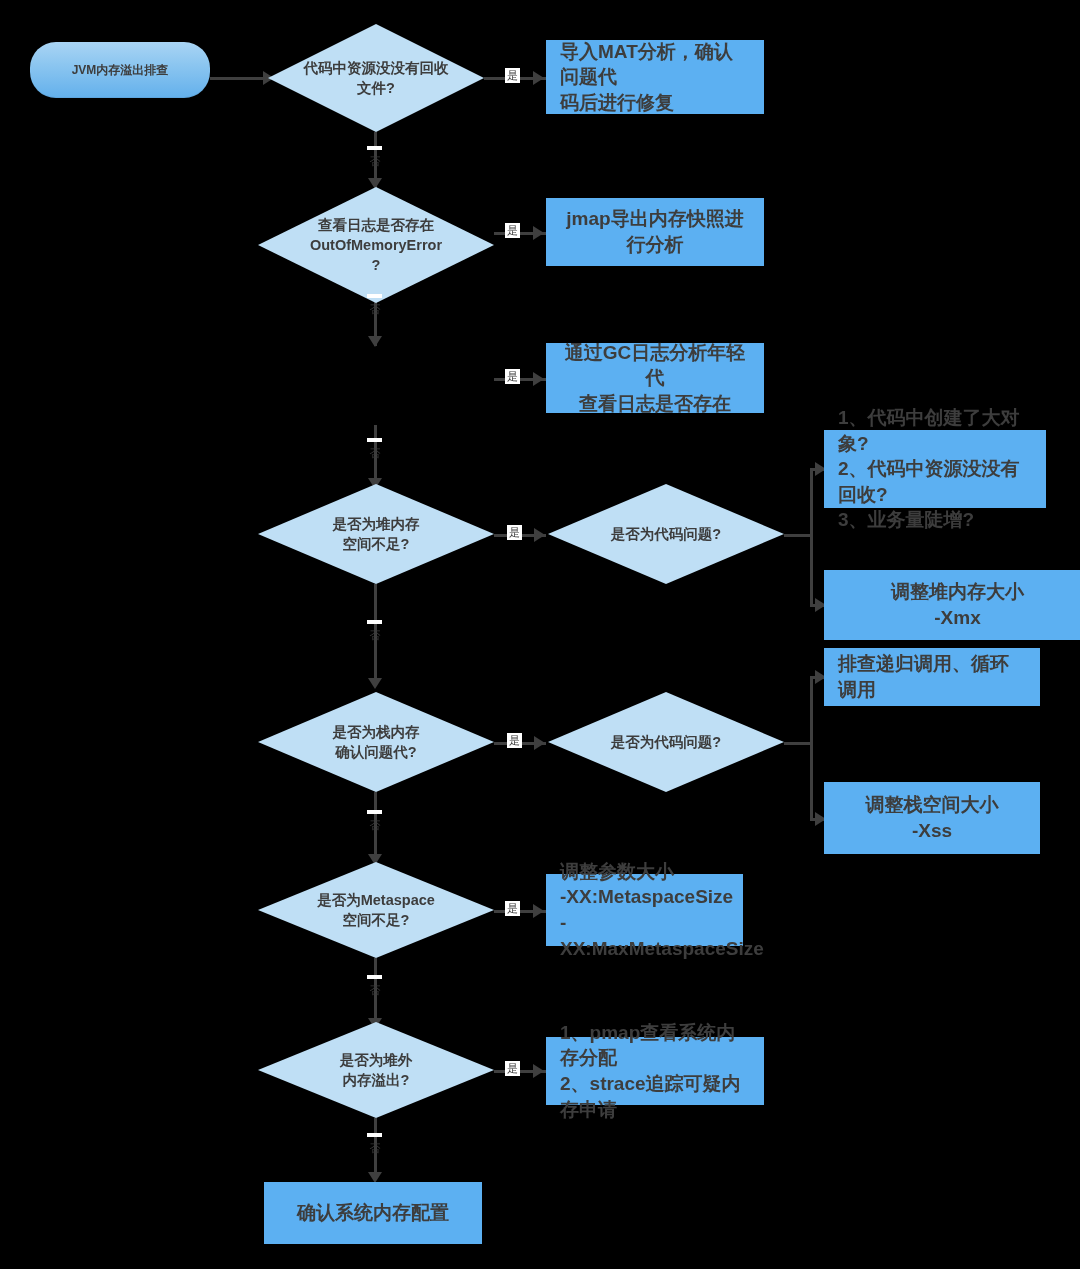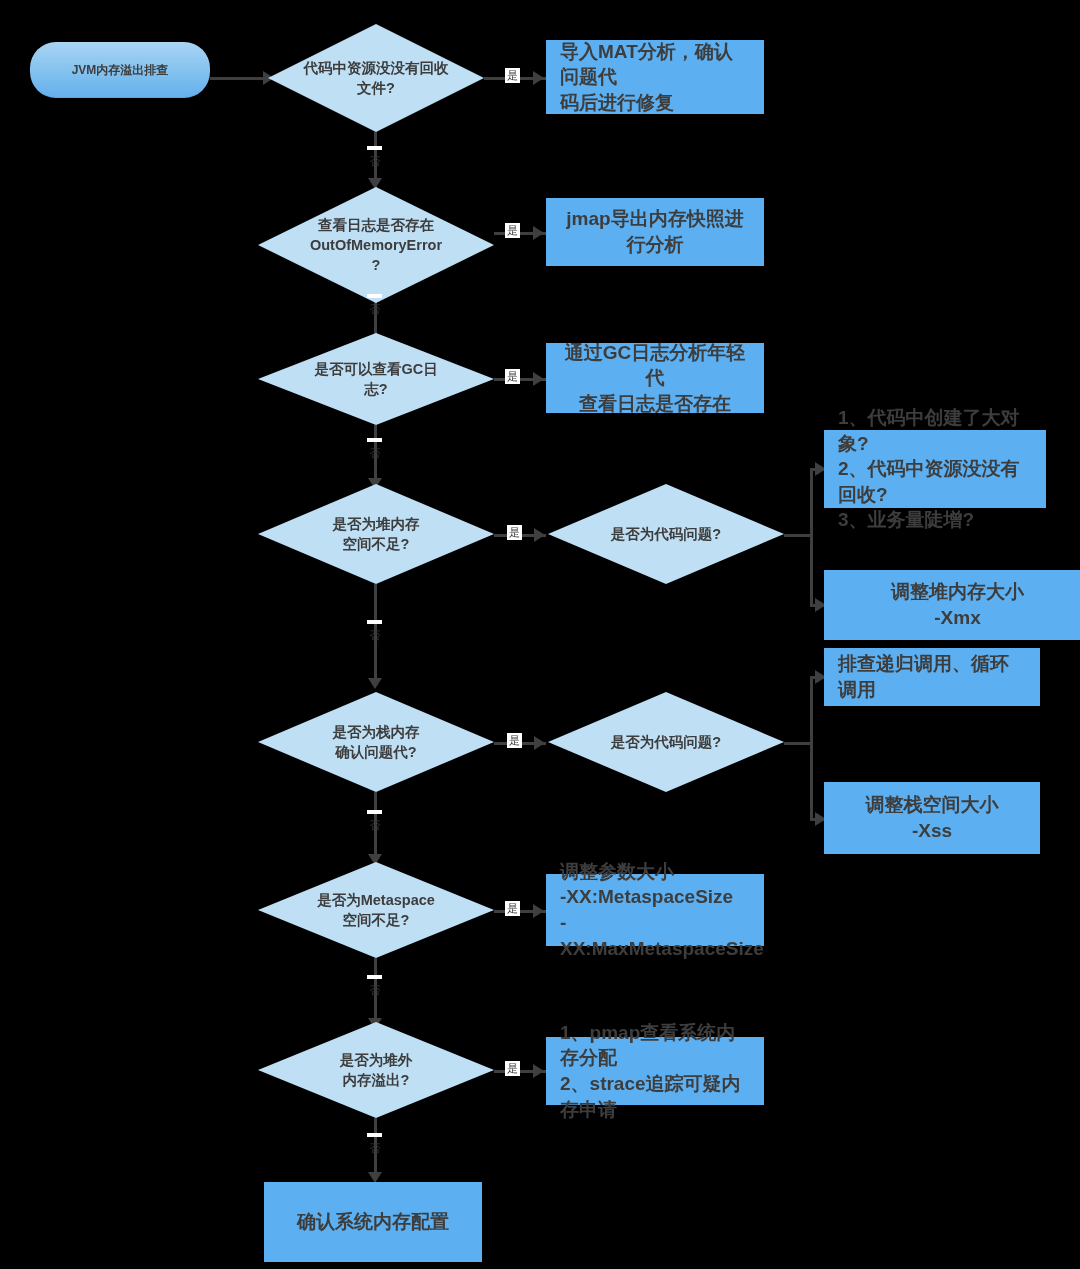--- a/index.html
+++ b/index.html
@@ -149,25 +149,20 @@
 
   <div class="conn h" style="left:494px; top:232px; width:52px;"></div>
   <div class="edge-label" style="left:505px; top:223px;">是</div>
   <div class="arrow-right" style="left:533px; top:226px;"></div>
   <div class="node proc-node" style="left:546px; top:198px; width:218px; height:68px;">jmap导出内存快照进行分析</div>
 
   <div class="conn v" style="left:374px; top:291px; height:55px;"></div>
   <div class="edge-label vert" style="left:367px; top:294px;">否</div>
   <div class="arrow-down" style="left:368px; top:336px;"></div>
 
-  <div class="diamond-wrap" style="left:258px; top:333px; width:236px; height:92px;">
-    <div class="diamond-shape"></div>
-    <div class="diamond-label">是否可以查看GC日
-志?</div>
-  </div>
 
   <div class="conn h" style="left:494px; top:378px; width:52px;"></div>
   <div class="edge-label" style="left:505px; top:369px;">是</div>
   <div class="arrow-right" style="left:533px; top:372px;"></div>
   <div class="node proc-node" style="left:546px; top:343px; width:218px; height:70px;">通过GC日志分析年轻代
 查看日志是否存在</div>
 
   <div class="conn v" style="left:374px; top:425px; height:62px;"></div>
   <div class="edge-label vert" style="left:367px; top:438px;">否</div>
   <div class="arrow-down" style="left:368px; top:478px;"></div>
@@ -240,21 +235,21 @@
 
   <div class="diamond-wrap" style="left:258px; top:862px; width:236px; height:96px;">
     <div class="diamond-shape"></div>
     <div class="diamond-label">是否为Metaspace
 空间不足?</div>
   </div>
 
   <div class="conn h" style="left:494px; top:910px; width:52px;"></div>
   <div class="edge-label" style="left:505px; top:901px;">是</div>
   <div class="arrow-right" style="left:533px; top:904px;"></div>
-  <div class="node proc-node left-align" style="left:546px; top:874px; width:218px; height:72px;">调整参数大小
+  <div class="node proc-node left-align" style="left:546px; top:874px; width:197px; height:72px;">调整参数大小
 -XX:MetaspaceSize
 -XX:MaxMetaspaceSize</div>
 
   <div class="conn v" style="left:374px; top:958px; height:68px;"></div>
   <div class="edge-label vert" style="left:367px; top:975px;">否</div>
   <div class="arrow-down" style="left:368px; top:1018px;"></div>
 
   <div class="diamond-wrap" style="left:258px; top:1022px; width:236px; height:96px;">
     <div class="diamond-shape"></div>
     <div class="diamond-label">是否为堆外
@@ -264,15 +259,15 @@
   <div class="conn h" style="left:494px; top:1070px; width:52px;"></div>
   <div class="edge-label" style="left:505px; top:1061px;">是</div>
   <div class="arrow-right" style="left:533px; top:1064px;"></div>
   <div class="node proc-node left-align" style="left:546px; top:1037px; width:218px; height:68px;">1、pmap查看系统内存分配
 2、strace追踪可疑内存申请</div>
 
   <div class="conn v" style="left:374px; top:1118px; height:62px;"></div>
   <div class="edge-label vert" style="left:367px; top:1133px;">否</div>
   <div class="arrow-down" style="left:368px; top:1172px;"></div>
 
-  <div class="node proc-node" style="left:264px; top:1182px; width:218px; height:80px;">确认系统内存配置</div>
+  <div class="node proc-node" style="left:264px; top:1182px; width:218px; height:62px;">确认系统内存配置</div>
 
 </div>
 
 </body></html>

